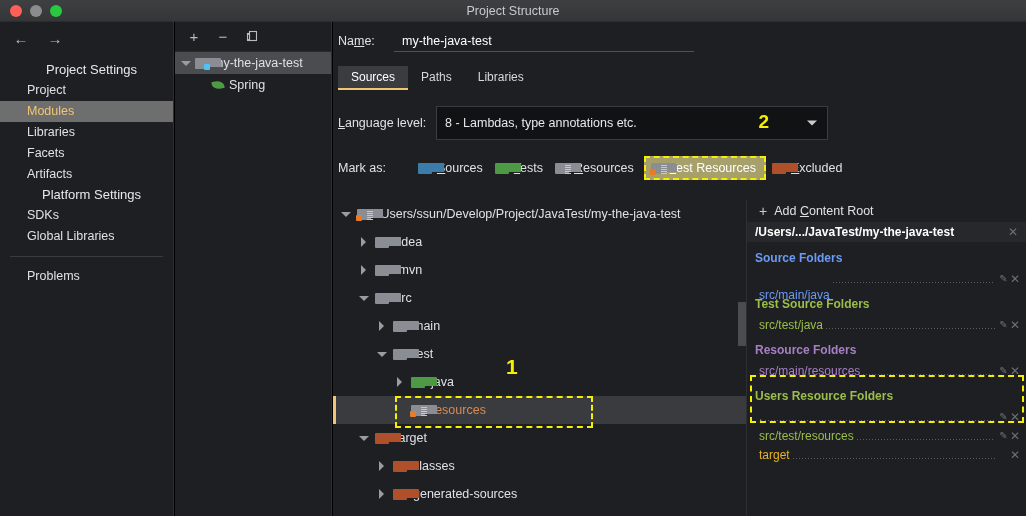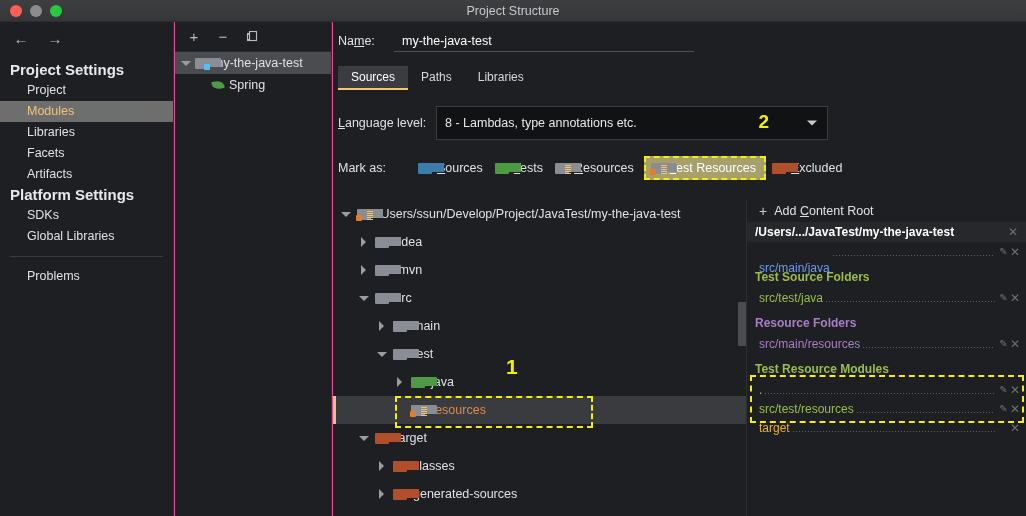--- a/index.html
+++ b/index.html
@@ -5,21 +5,21 @@
   * { box-sizing: border-box; margin: 0; padding: 0; }
   html, body {
     width: 1026px; height: 516px;
     background: #1e1f22;
     font-family: "Liberation Sans", sans-serif;
     overflow: hidden;
   }
   #app {
     position: relative;
     width: 1026px; height: 516px;
-    background: #ec4899;
+    background: #000000;
     color: #dfe1e5;
   }
 
   
   .titlebar {
     position: absolute; left: 0; top: 0; width: 1026px; height: 22px;
     background: linear-gradient(#3d3f41, #343638);
     border-bottom: 1px solid #2b2d2f;
     display: flex; align-items: center;
   }
@@ -43,22 +43,22 @@
   .nav-arrows {
     height: 32px; display: flex; align-items: center; gap: 16px; padding-left: 12px;
   }
   .arrow-btn {
     width: 18px; height: 18px; color: #b9bbbe; font-size: 15px;
     display: flex; align-items: center; justify-content: center;
     line-height: 1;
   }
   .nav-list { padding-top: 6px; }
   .nav-group {
-    font-size: 15px; font-weight: bold; color: #e6e8eb;
-    padding: 3px 0 3px 10px; height: 20px; line-height: 14px;
+    font-size: 13px; font-weight: normal; color: #e6e8eb;
+    padding: 3px 0 3px 10px; height: 20px; line-height: 14px; text-align: center;
   }
   .nav-item {
     font-size: 12.5px; color: #dfe1e5;
     padding: 3px 0 3px 27px; height: 21px; line-height: 15px;
     white-space: nowrap;
   }
   .nav-item.selected { background: #6e6e6e; color: #f0c674; }
   .nav-sep { height: 1px; background: #3a3b3f; margin: 9px 10px 9px 10px; }
 
   
@@ -542,20 +542,21 @@
         <div class="add-root">
           <span class="plus">+</span>
           <span><span>Add </span><u>C</u><span>ontent Root</span></span>
         </div>
 
         <div class="content-root">
           <span class="txt">/Users/.../JavaTest/my-the-java-test</span>
           <span class="xmark">✕</span>
         </div>
 
+        <div class="grp-title src">Source Folders</div>
         <div class="grp-item">
           <span class="name src">src/main/java</span>
           <span class="dots"></span>
           <span class="pencil">✎</span>
           <span class="xmark">✕</span>
         </div>
 
         <div class="grp-title test">Test Source Folders</div>
         <div class="grp-item">
           <span class="name test">src/test/java</span>
@@ -565,21 +566,21 @@
         </div>
 
         <div class="grp-title res">Resource Folders</div>
         <div class="grp-item">
           <span class="name res">src/main/resources</span>
           <span class="dots"></span>
           <span class="pencil">✎</span>
           <span class="xmark">✕</span>
         </div>
 
-        <div class="grp-title testres">Test Resource Modules</div>
+        <div class="grp-title testres">Users Resource Folders</div>
         <div class="grp-item">
           <span class="name test">.</span>
           <span class="dots"></span>
           <span class="pencil">✎</span>
           <span class="xmark">✕</span>
         </div>
         <div class="grp-item">
           <span class="name test">src/test/resources</span>
           <span class="dots"></span>
           <span class="pencil">✎</span>

